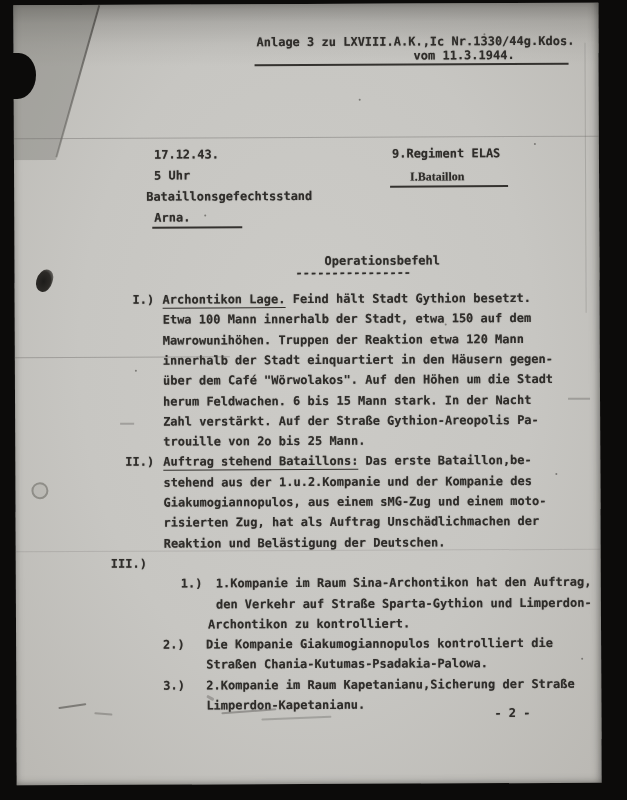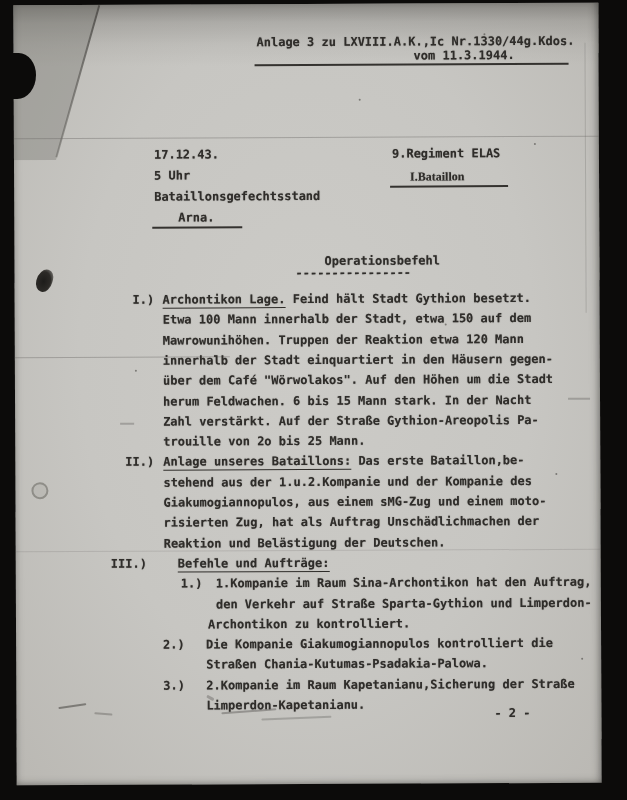--- a/index.html
+++ b/index.html
@@ -108,22 +108,22 @@
     <div class="speck" style="left:470px;top:30px;"></div>
     <div class="speck" style="left:540px;top:470px;"></div>
     <div class="speck" style="left:565px;top:655px;"></div>
 
     <div class="tw" style="left:243px;top:31px;">Anlage 3 zu LXVIII.A.K.,Ic Nr.1330/44g.Kdos.</div>
     <div class="tw" style="left:400px;top:45px;">vom 11.3.1944.</div>
     <div class="rule" style="left:241px;top:60px;width:314px;"></div>
 
     <div class="tw" style="left:140px;top:143px;">17.12.43.</div>
     <div class="tw" style="left:140px;top:164px;">5 Uhr</div>
-    <div class="tw" style="left:140px;top:185px;">Bataillonsgefechtsstand</div>
-    <div class="tw" style="left:140px;top:206px;margin-left:24px;">Arna.</div>
+    <div class="tw" style="left:132px;top:185px;">Bataillonsgefechtsstand</div>
+    <div class="tw" style="left:140px;top:206px;">Arna.</div>
     <div class="rule" style="left:138px;top:222px;width:90px;"></div>
 
     <div class="tw" style="left:378px;top:143px;">9.Regiment ELAS</div>
     <div class="tw" style="left:396px;top:166px;font-family:Liberation Serif, serif;">I.Bataillon</div>
     <div class="rule" style="left:376px;top:182px;width:118px;"></div>
 
     <div class="tw" style="left:282px;top:250px;margin-left:28px;">Operationsbefehl</div>
     <div class="tw" style="left:281px;top:262px;">----------------</div>
 
     <div>
@@ -147,37 +147,36 @@
           <span class="ltext"><span>herum Feldwachen. 6 bis 15 Mann stark. In der Nacht</span></span>
         </div>
         <div class="bline ind-b" style="top: 409.8px;">
           <span class="ltext"><span>Zahl verstärkt. Auf der Straße Gythion-Areopolis Pa-</span></span>
         </div>
         <div class="bline ind-b" style="top: 430.1px;">
           <span class="ltext"><span>trouille von 2o bis 25 Mann.</span></span>
         </div>
         <div class="bline ind-ii" style="top: 450.4px;">
           <span class="marker">II.)</span>
-          <span class="ltext"><span class="u-seg">Anlage unseres Bataillons:</span><span> Das erste Bataillon,be-</span></span>
+          <span class="ltext"><span class="u-seg">Auftrag stehend Bataillons:</span><span> Das erste Bataillon,be-</span></span>
         </div>
         <div class="bline ind-b" style="top: 470.7px;">
           <span class="ltext"><span>stehend aus der 1.u.2.Kompanie und der Kompanie des</span></span>
         </div>
         <div class="bline ind-b" style="top: 491px;">
           <span class="ltext"><span>Giakumogiannopulos, aus einem sMG-Zug und einem moto-</span></span>
         </div>
         <div class="bline ind-b" style="top: 511.3px;">
           <span class="ltext"><span>risierten Zug, hat als Auftrag Unschädlichmachen der</span></span>
         </div>
         <div class="bline ind-b" style="top: 531.6px;">
           <span class="ltext"><span>Reaktion und Belästigung der Deutschen.</span></span>
         </div>
         <div class="bline ind-iii" style="top: 551.9px;">
           <span class="marker">III.)</span>
-          <span class="ltext"><span class="u-seg">Befehle und Aufträge:</span></span>
         </div>
         <div class="bline ind-n1" style="top: 572.2px;">
           <span class="marker">1.)</span>
           <span class="ltext"><span>1.Kompanie im Raum Sina-Archontikon hat den Auftrag,</span></span>
         </div>
         <div class="bline ind-b1" style="top: 592.5px;">
           <span class="ltext"><span>den Verkehr auf Straße Sparta-Gythion und Limperdon-</span></span>
         </div>
         <div class="bline ind-b1a" style="top: 612.8px;">
           <span class="ltext"><span>Archontikon zu kontrolliert.</span></span>

